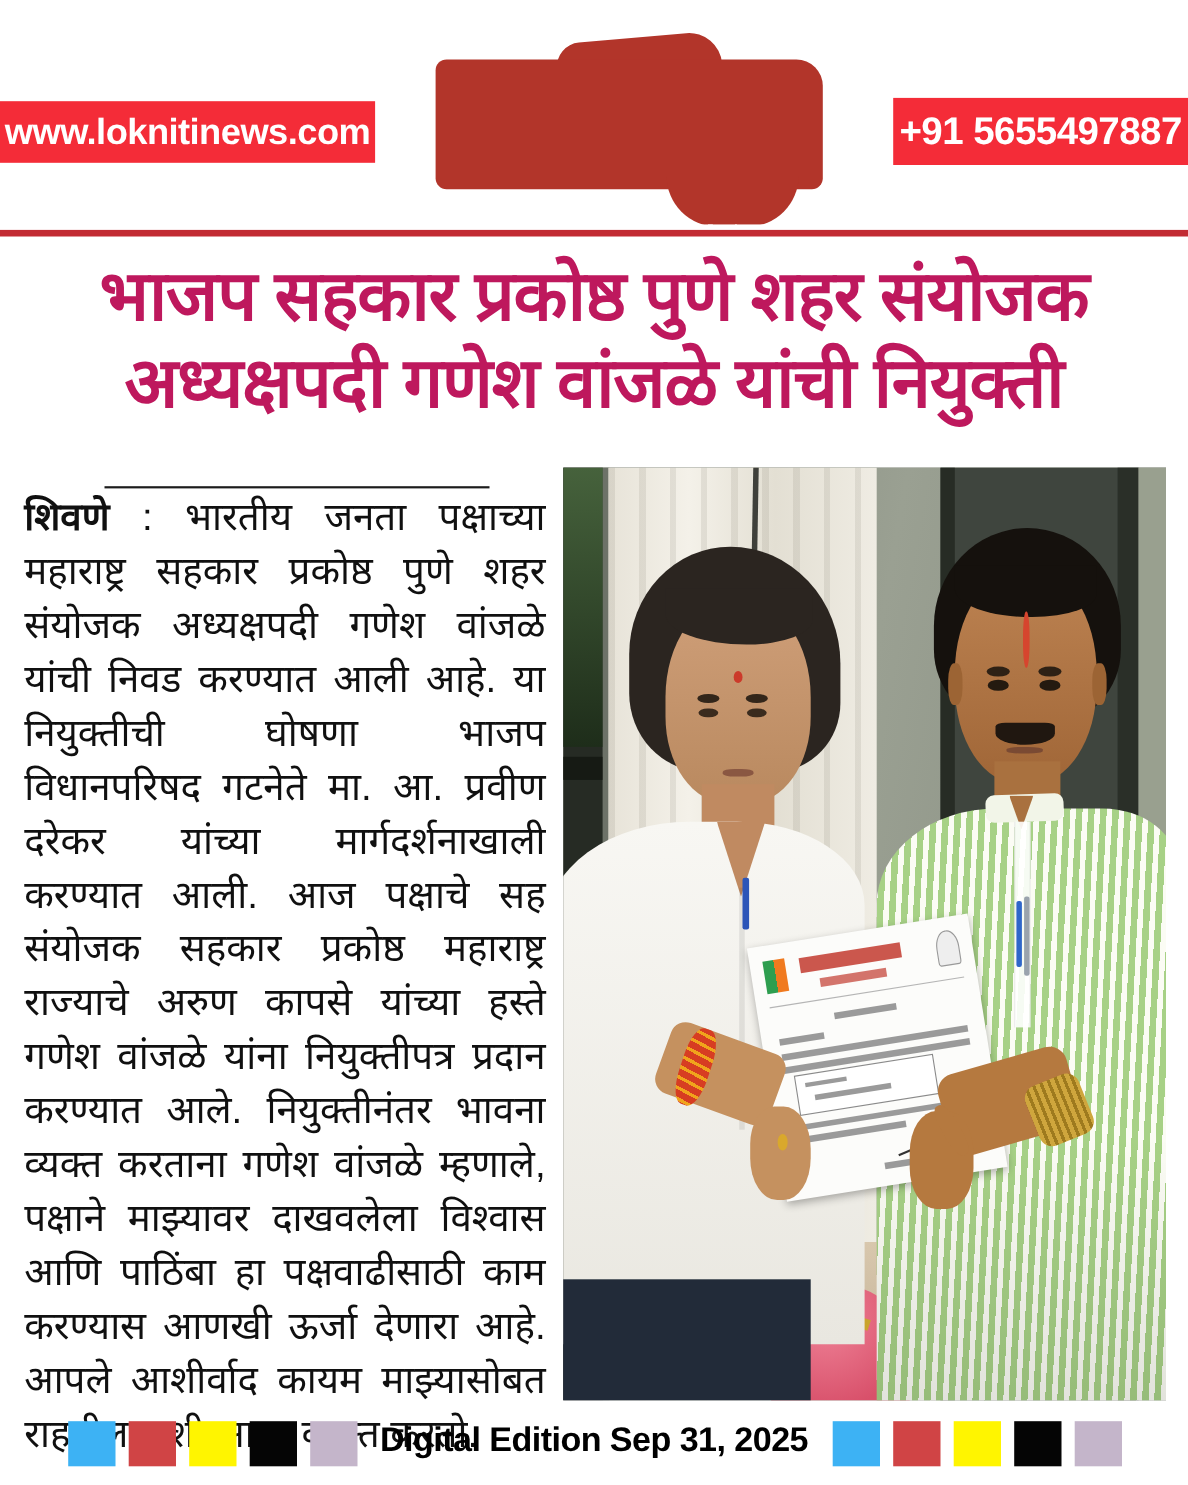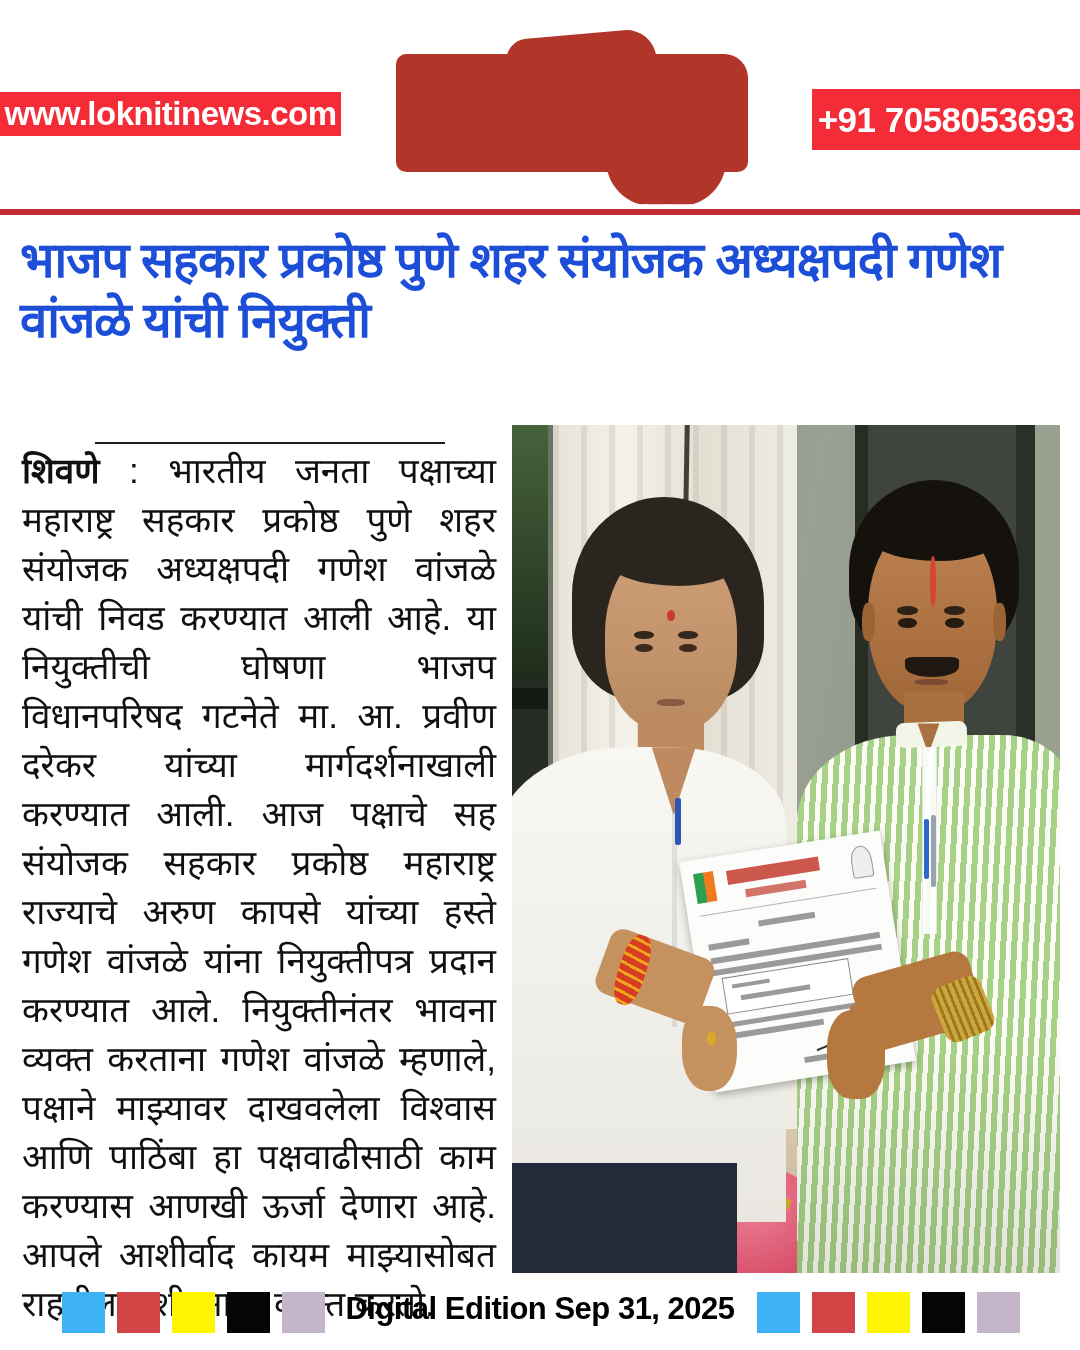--- a/index.html
+++ b/index.html
@@ -1,35 +1,35 @@
 <!DOCTYPE html>
 <html><head>
 <meta charset="utf-8">
 <style>
   html,body{margin:0;padding:0;background:#ffffff;}
   .page{position:relative;width:1080px;height:1350px;background:#ffffff;overflow:hidden;
         font-family:"Liberation Sans","DejaVu Sans",sans-serif;}
 
   
-  .site-box{position:absolute;left:0;top:92px;width:341px;height:44px;display:flex;align-items:center;justify-content:center;
+  .site-box{position:absolute;left:0;top:92px;width:341px;height:56px;display:flex;align-items:center;justify-content:center;
             color:#fff;font-size:33px;font-weight:700;letter-spacing:-0.5px;}
   .phone-box{position:absolute;left:812px;top:89px;width:268px;height:61px;display:flex;align-items:center;justify-content:center;
              color:#fff;font-size:35px;font-weight:700;letter-spacing:-0.5px;}
   .logo{position:absolute;left:396px;top:34px;width:352px;height:172px;}
   .logo-bump{position:absolute;left:110px;top:0px;width:150px;height:44px;border-radius:22px 30px 0 0;transform:rotate(-5deg);}
   .logo-main{position:absolute;left:0;top:20px;width:352px;height:118px;border-radius:10px 24px 10px 10px;}
   .logo-tab{position:absolute;left:210px;top:126px;width:120px;height:46px;border-radius:0 0 50px 50px;}
   .logo-title{position:absolute;left:0;top:30px;width:100%;text-align:center;color:#fff;font-size:74px;font-weight:700;line-height:1;}
   .logo-tagline{position:absolute;left:10px;top:112px;width:230px;color:#fff;font-size:16px;font-weight:700;text-align:center;line-height:1.2;}
   .logo-sub{position:absolute;left:210px;top:120px;width:120px;text-align:center;color:#fff;font-size:42px;font-weight:700;margin-top:32px;}
   .red-line{position:absolute;left:0;top:209px;width:1080px;height:6px;}
 
   
-  .headline{position:absolute;left:20px;top:230px;width:1040px;text-align:left;color:#1d4ed8;
-            font-size:49px;font-weight:800;line-height:1.23;letter-spacing:-1px;}
+  .headline{position:absolute;left:20px;top:230px;width:1040px;text-align:center;color:#be185d;
+            font-size:64px;font-weight:800;line-height:1.23;letter-spacing:-1px;}
   .byline{position:absolute;left:0;top:392px;width:535px;text-align:center;font-size:27px;font-weight:700;}
   .byline-rule{position:absolute;left:95px;top:442px;width:350px;height:2px;background:#1c1c1c;}
   .body-text{position:absolute;left:22px;top:446px;width:474px;margin:0;color:#101010;
              font-size:35px;line-height:49px;text-align:justify;}
   .body-text strong{font-weight:800;}
 
   
   .photo{position:absolute;left:512px;top:425px;width:548px;height:848px;overflow:hidden;background:#8d9287;}
   .photo *{position:absolute;}
   .ph-wall{inset:0;background:linear-gradient(100deg,#7e847a 0%,#9aa092 45%,#848a7e 100%);}
@@ -131,21 +131,21 @@
 
   <div class="site-box" style="background: rgb(244, 44, 56);">www.loknitinews.com</div>
 
   <div class="logo">
     <div class="logo-bump" style="background: rgb(178, 53, 42);"></div>
     <div class="logo-main" style="background: rgb(178, 53, 42);"></div>
     <div class="logo-tab" style="background: rgb(178, 53, 42);"></div>
     <div class="logo-sub">न्यूज</div>
   </div>
 
-  <div class="phone-box" style="background: rgb(244, 44, 56);">+91 7058053693</div>
+  <div class="phone-box" style="background: rgb(244, 44, 56);">+91 5655497887</div>
 
   <div class="red-line" style="background: rgb(194, 43, 51);"></div>
 
   <h1 class="headline" style="margin:0;">भाजप सहकार प्रकोष्ठ पुणे शहर संयोजक अध्यक्षपदी गणेश वांजळे यांची नियुक्ती</h1>
 
   <div class="byline-rule"></div>
 
   <p class="body-text"><strong>शिवणे</strong><span> : भारतीय जनता पक्षाच्या महाराष्ट्र सहकार प्रकोष्ठ पुणे शहर संयोजक अध्यक्षपदी गणेश वांजळे यांची निवड करण्यात आली आहे. या नियुक्तीची घोषणा भाजप विधानपरिषद गटनेते मा. आ. प्रवीण दरेकर यांच्या मार्गदर्शनाखाली करण्यात आली. आज पक्षाचे सह संयोजक सहकार प्रकोष्ठ महाराष्ट्र राज्याचे अरुण कापसे यांच्या हस्ते गणेश वांजळे यांना नियुक्तीपत्र प्रदान करण्यात आले. नियुक्तीनंतर भावना व्यक्त करताना गणेश वांजळे म्हणाले, पक्षाने माझ्यावर दाखवलेला विश्वास आणि पाठिंबा हा पक्षवाढीसाठी काम करण्यास आणखी ऊर्जा देणारा आहे. आपले आशीर्वाद कायम माझ्यासोबत राहतील अशी आशा व्यक्त करतो.</span></p>
 
   <div class="photo">

